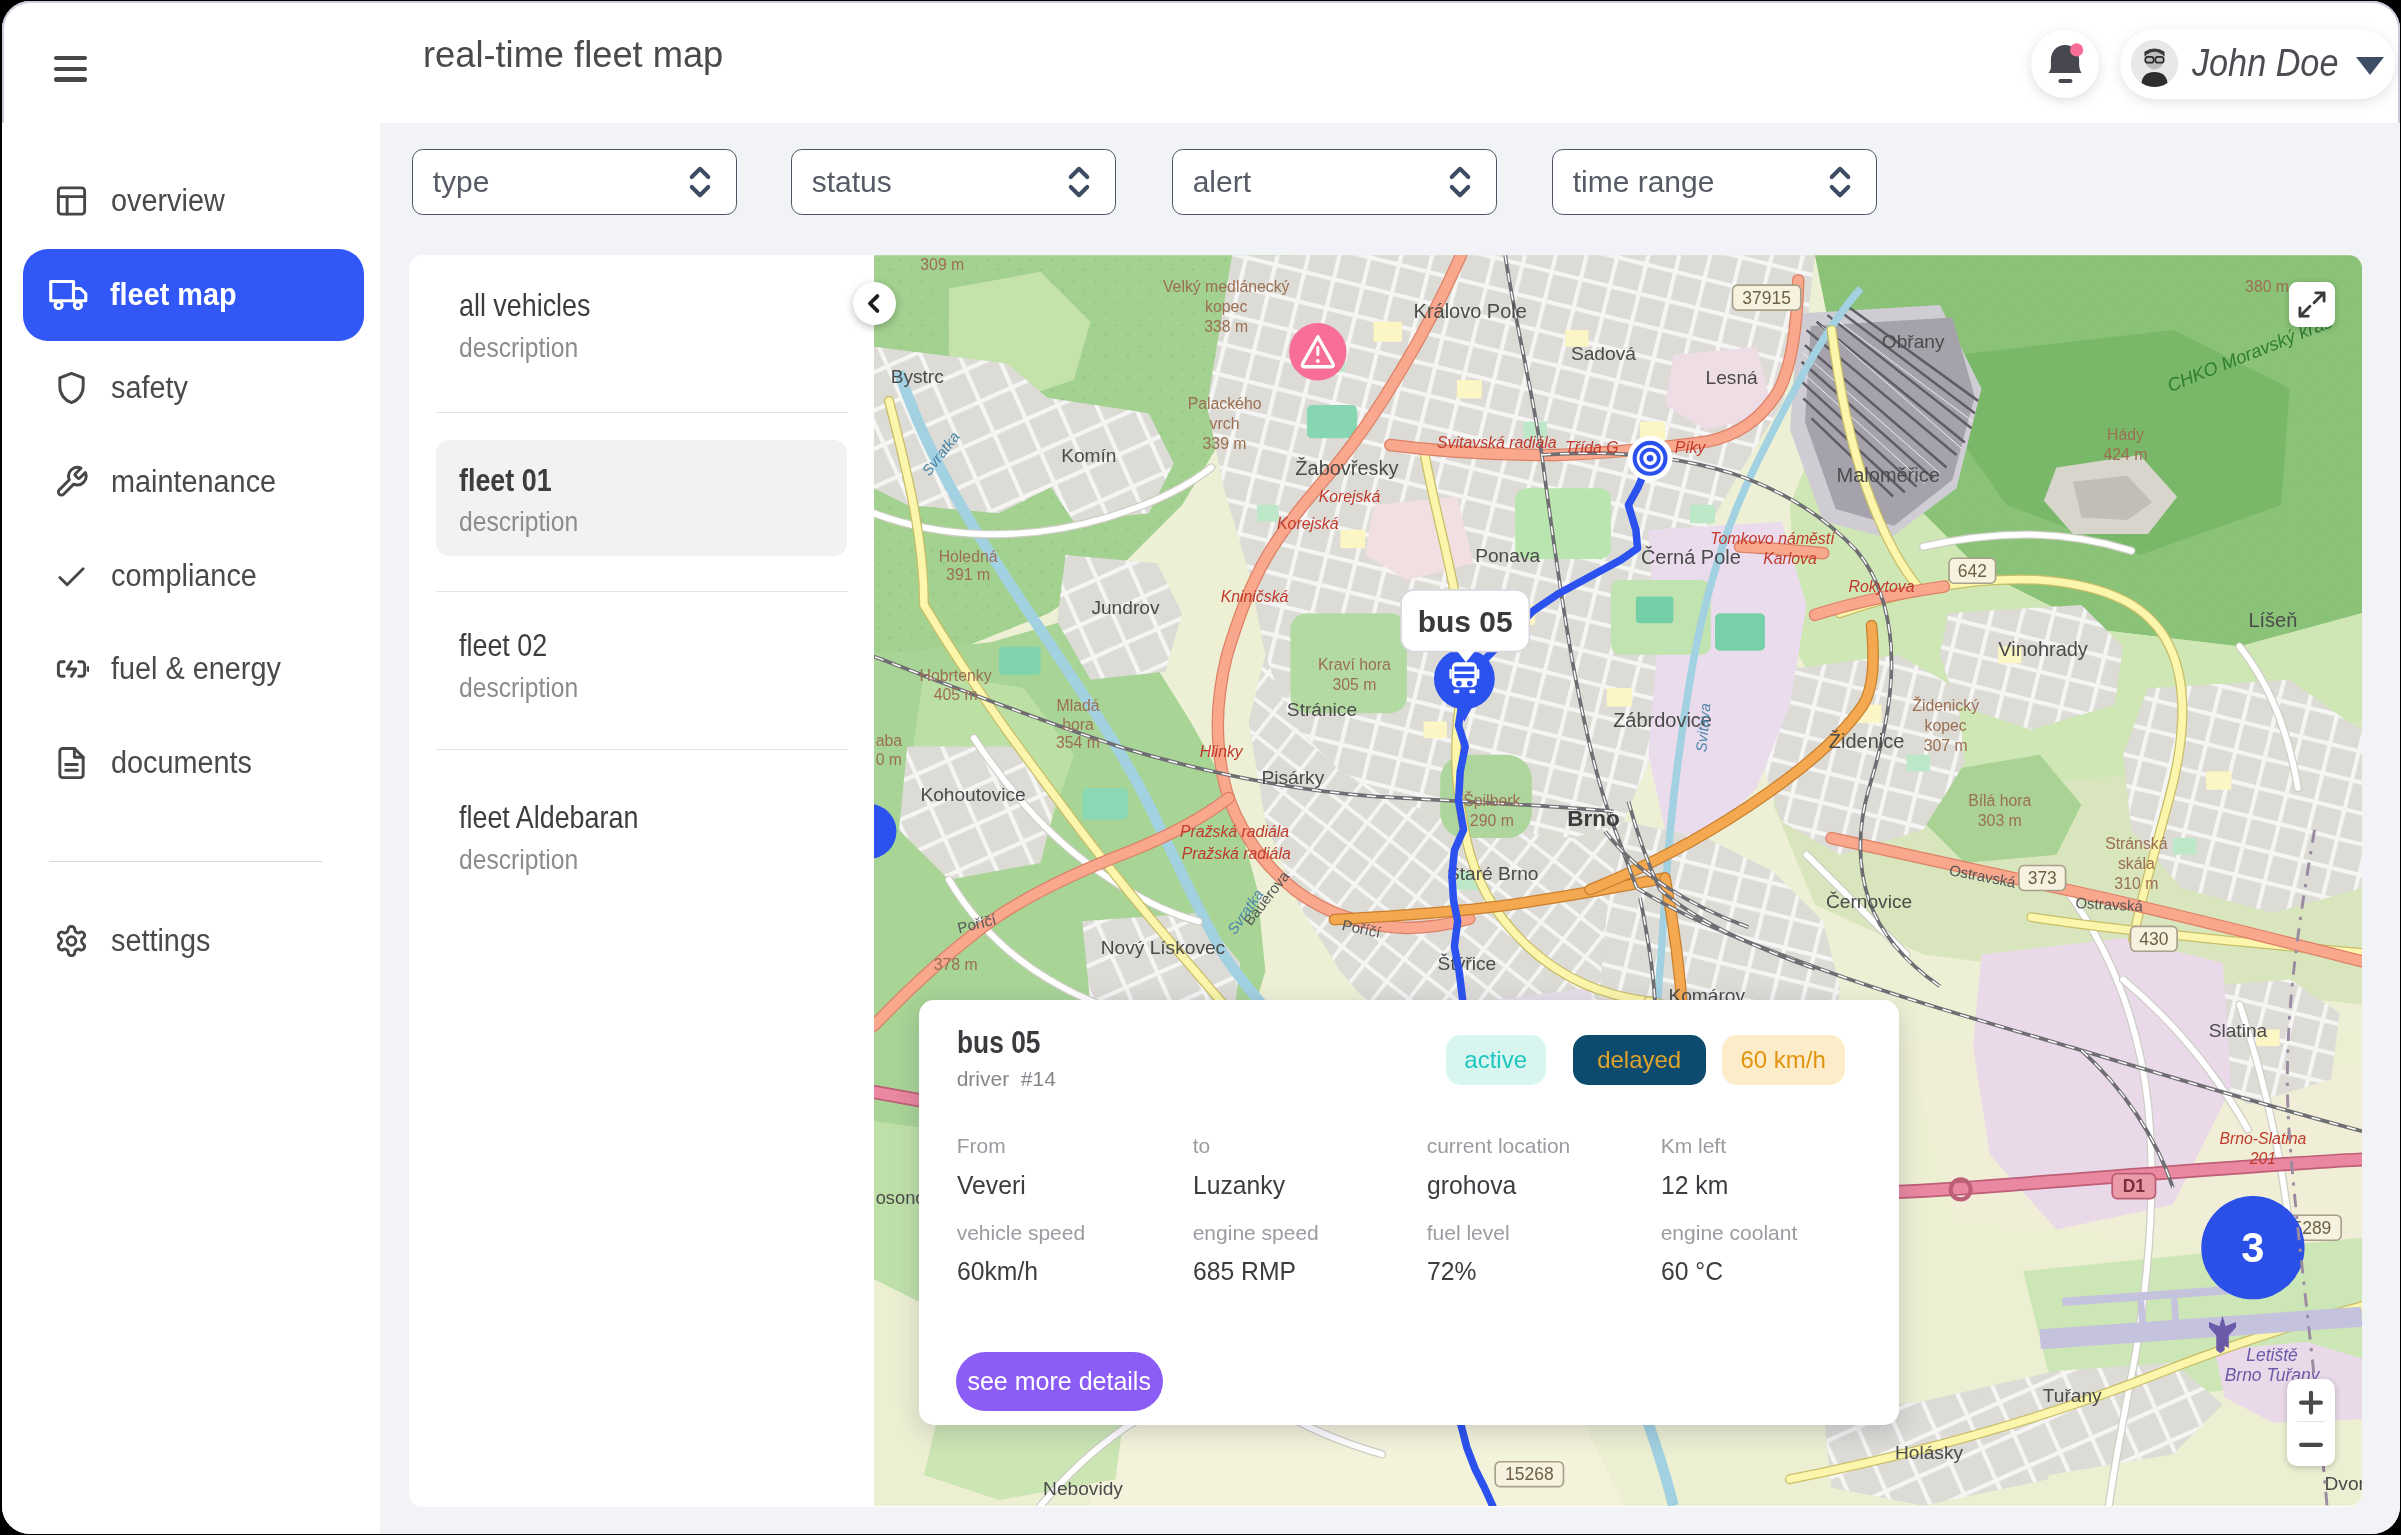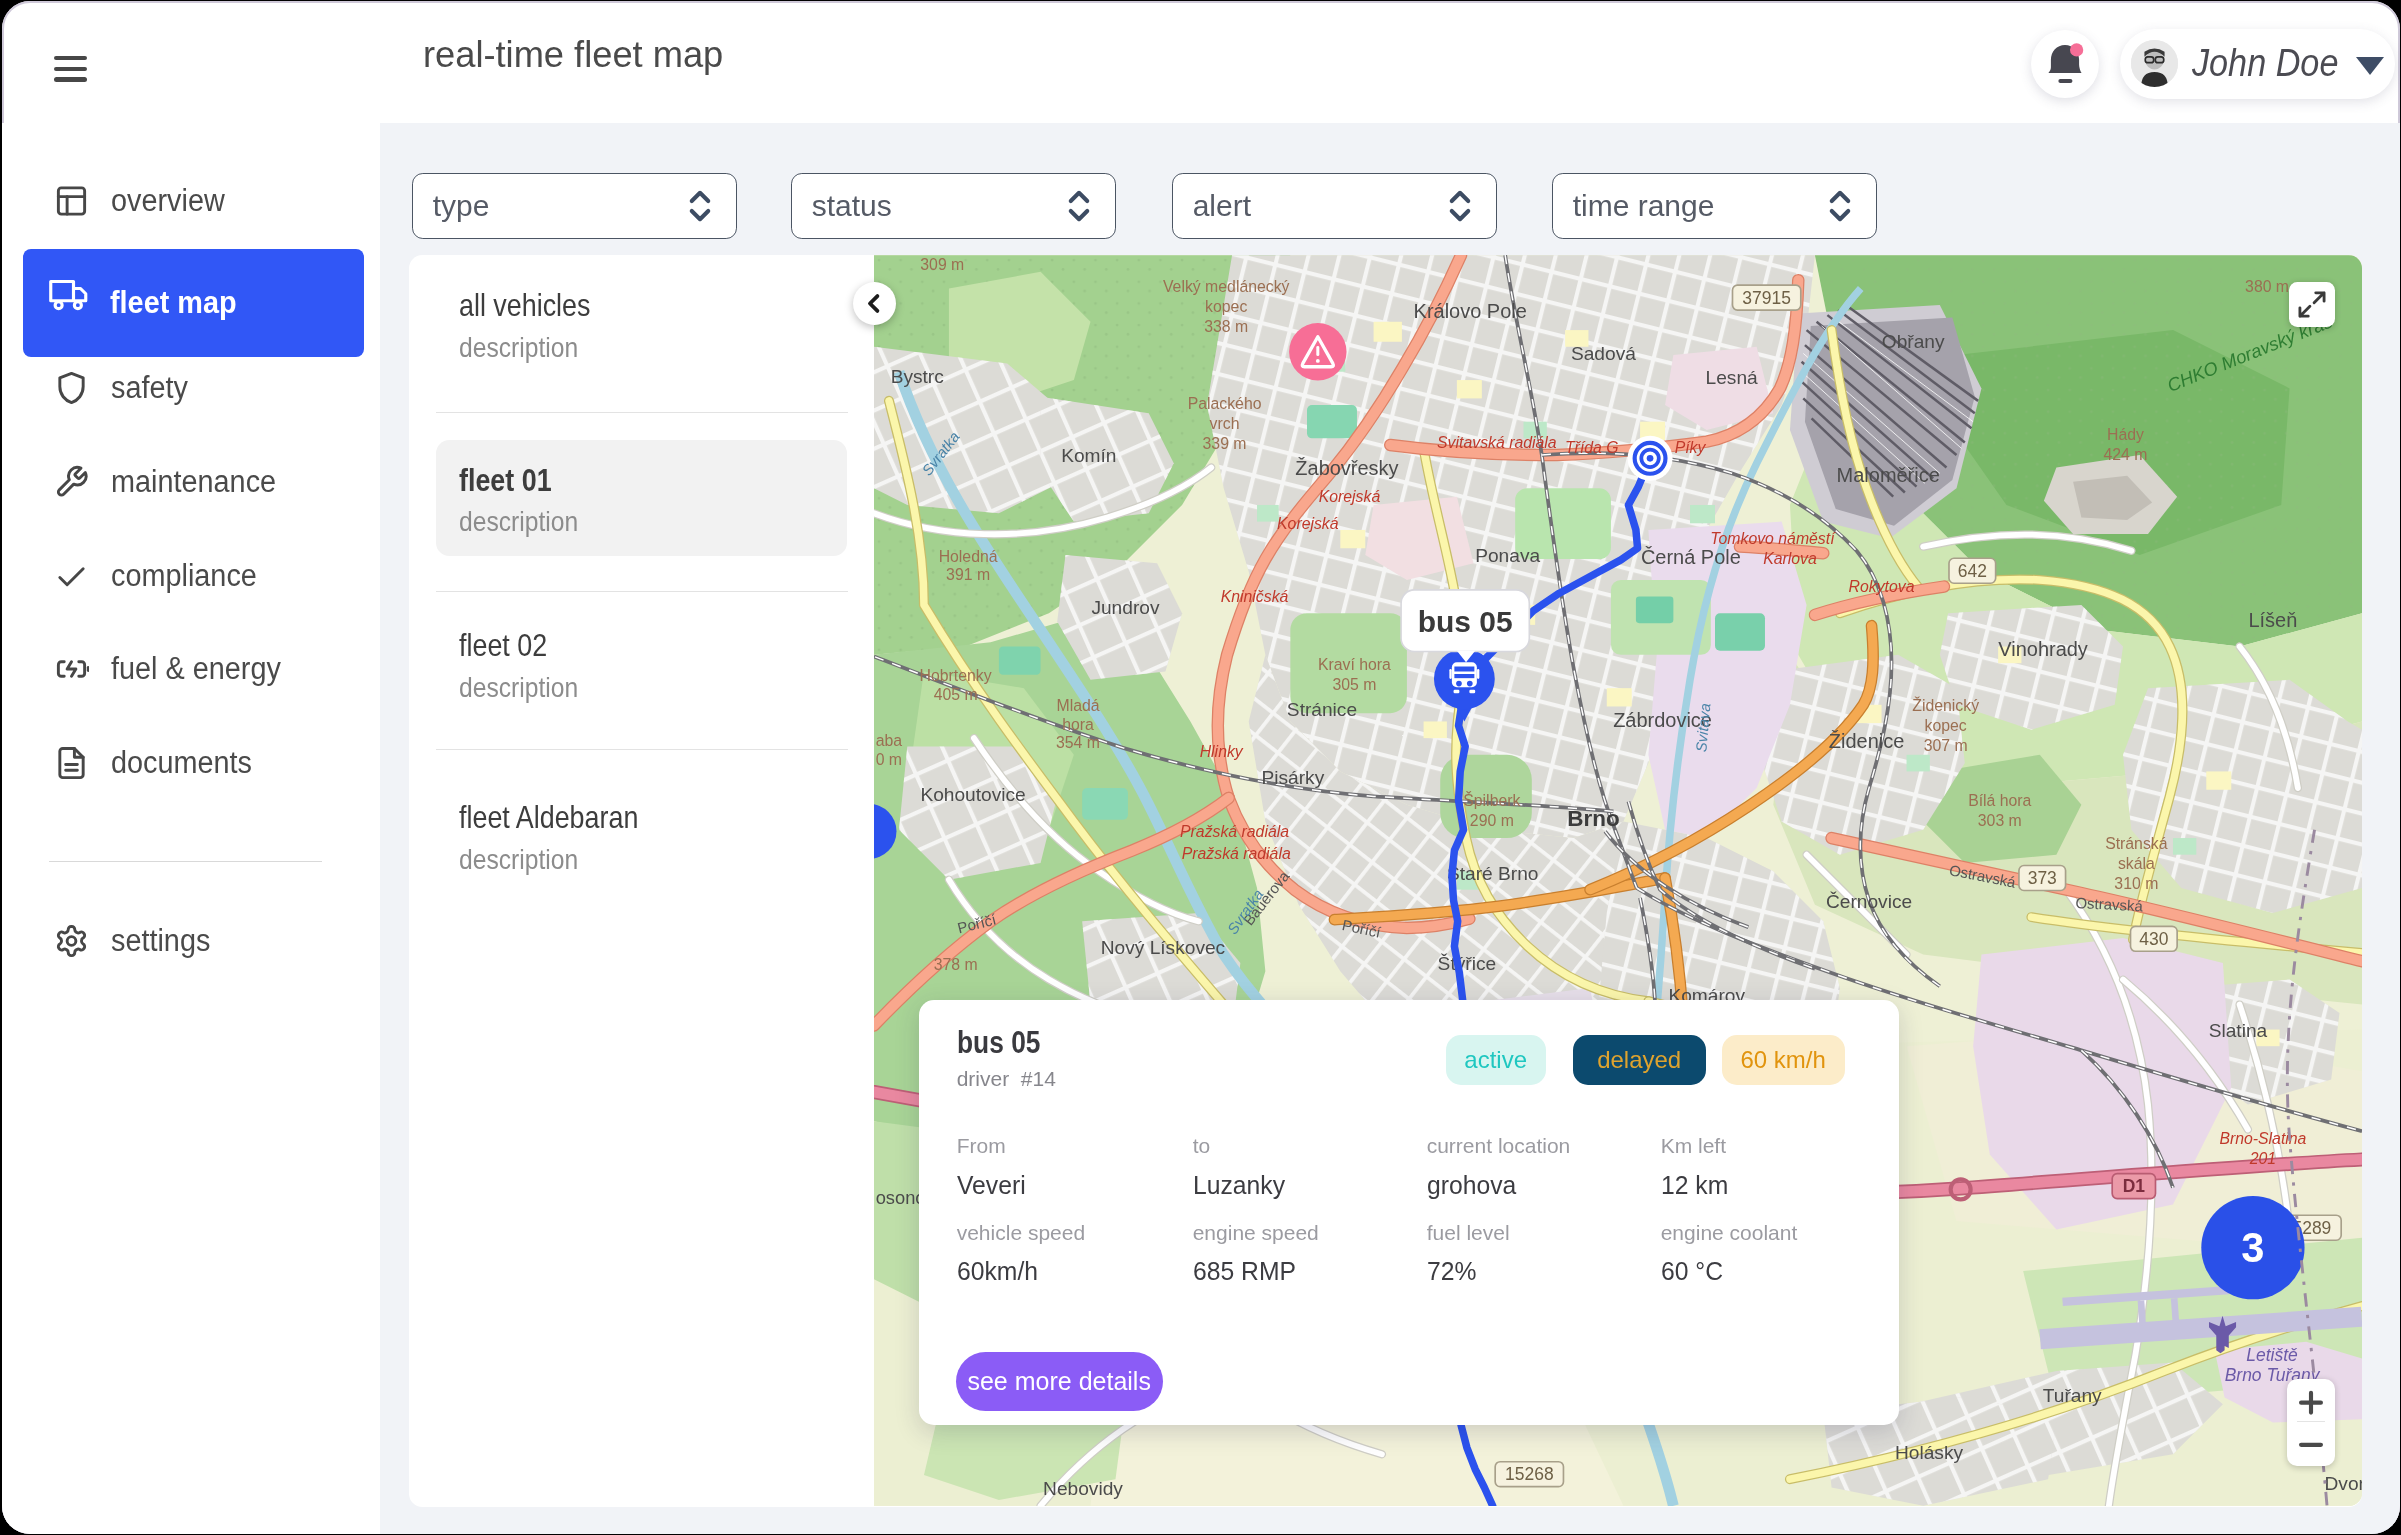--- a/index.html
+++ b/index.html
@@ -15,27 +15,27 @@
   .userpill { position:absolute; left:2118px; top:28px; width:275px; height:70px; border-radius:35px; background:#fff;
               box-shadow:0 3.3px 11.7px rgba(80,80,110,.16);font-style:italic; }
   .avatar { position:absolute; left:11.7px; top:10.8px; width:47px; height:47px; border-radius:50%; overflow:hidden; background:#e9e9e9; }
   .uname { position:absolute; left:72px; top:13.3px; font-size:38px; color:#4b4b52; transform:scaleX(.9); transform-origin:left top; }
   .caret { position:absolute; left:236px; top:28px; width:0; height:0; border-left:14px solid transparent; border-right:14px solid transparent; border-top:18.3px solid #3e4d66; }
   
   .side { position:absolute; left:0; top:122px; width:378px; height:1411px; background:#fff; }
   .item { position:absolute; left:0; width:378px; height:67px; }
   .item .ic { position:absolute; left:52px; top:50%; transform:translateY(-50%); width:35px; height:35px; }
   .item .tx { position:absolute; left:109px; top:50%; transform:translateY(-50%) scaleX(.93); transform-origin:left center; font-size:31px; color:#4a4a4a; white-space:nowrap; }
-  .active-pill { position:absolute; left:21.6px; top:126px; width:341px; height:108px; border-radius:8px; background:#3157f6; }
+  .active-pill { position:absolute; left:21.6px; top:126px; width:341px; height:92px; border-radius:25px; background:#3157f6; }
   .active-pill .ic { position:absolute; left:26px; top:28px; width:42px; height:37px; }
   .active-pill .tx { position:absolute; left:87px; top:50%; transform:translateY(-50%) scaleX(.93); transform-origin:left center; font-size:31px; font-weight:bold; color:#fff; }
   .sdiv { position:absolute; left:47px; top:738px; width:273px; height:0.8px; background:#d9d9d9; }
   
   .content { position:absolute; left:378px; top:122px; width:2022px; height:1411px; background:#f1f3f7; }
-  .sel { position:absolute; top:26px; width:325px; height:66px; background:#fff; border:1.7px solid #4b5563; border-radius:10.8px;margin-top:24px; }
+  .sel { position:absolute; top:26px; width:325px; height:66px; background:#fff; border:1.7px solid #4b5563; border-radius:10.8px; }
   .sel .lb { position:absolute; left:20px; top:50%; transform:translateY(-50%); font-size:30px; color:#565b66; }
   .sel svg { position:absolute; right:21.6px; top:50%; transform:translateY(-50%); }
   .panel { position:absolute; left:29px; top:132px; width:1953px; height:1252px; background:#fff; border-radius:13.3px; }
   .lst { position:absolute; left:0; top:0; width:466px; height:100%; }
   .li-t { font-size:32px; color:#3d3d3d; transform:scaleX(.84); transform-origin:left top; white-space:nowrap; }
   .li-d { font-size:28px; color:#8c8c8c; transform:scaleX(.88); transform-origin:left top; white-space:nowrap; }
   .ldiv { position:absolute; left:27.5px; width:412px; height:1.7px; background:#e3e3e3; }
   .selbox { position:absolute; left:27.5px; top:185px; width:411px; height:116px; background:#f2f2f2; border-radius:13.3px; }
   .mapbox { position:absolute; left:465px; top:0; width:1488px; height:1251px; border-radius:0 13.3px 13.3px 0; overflow:hidden; background:#eef0d5; }
   

